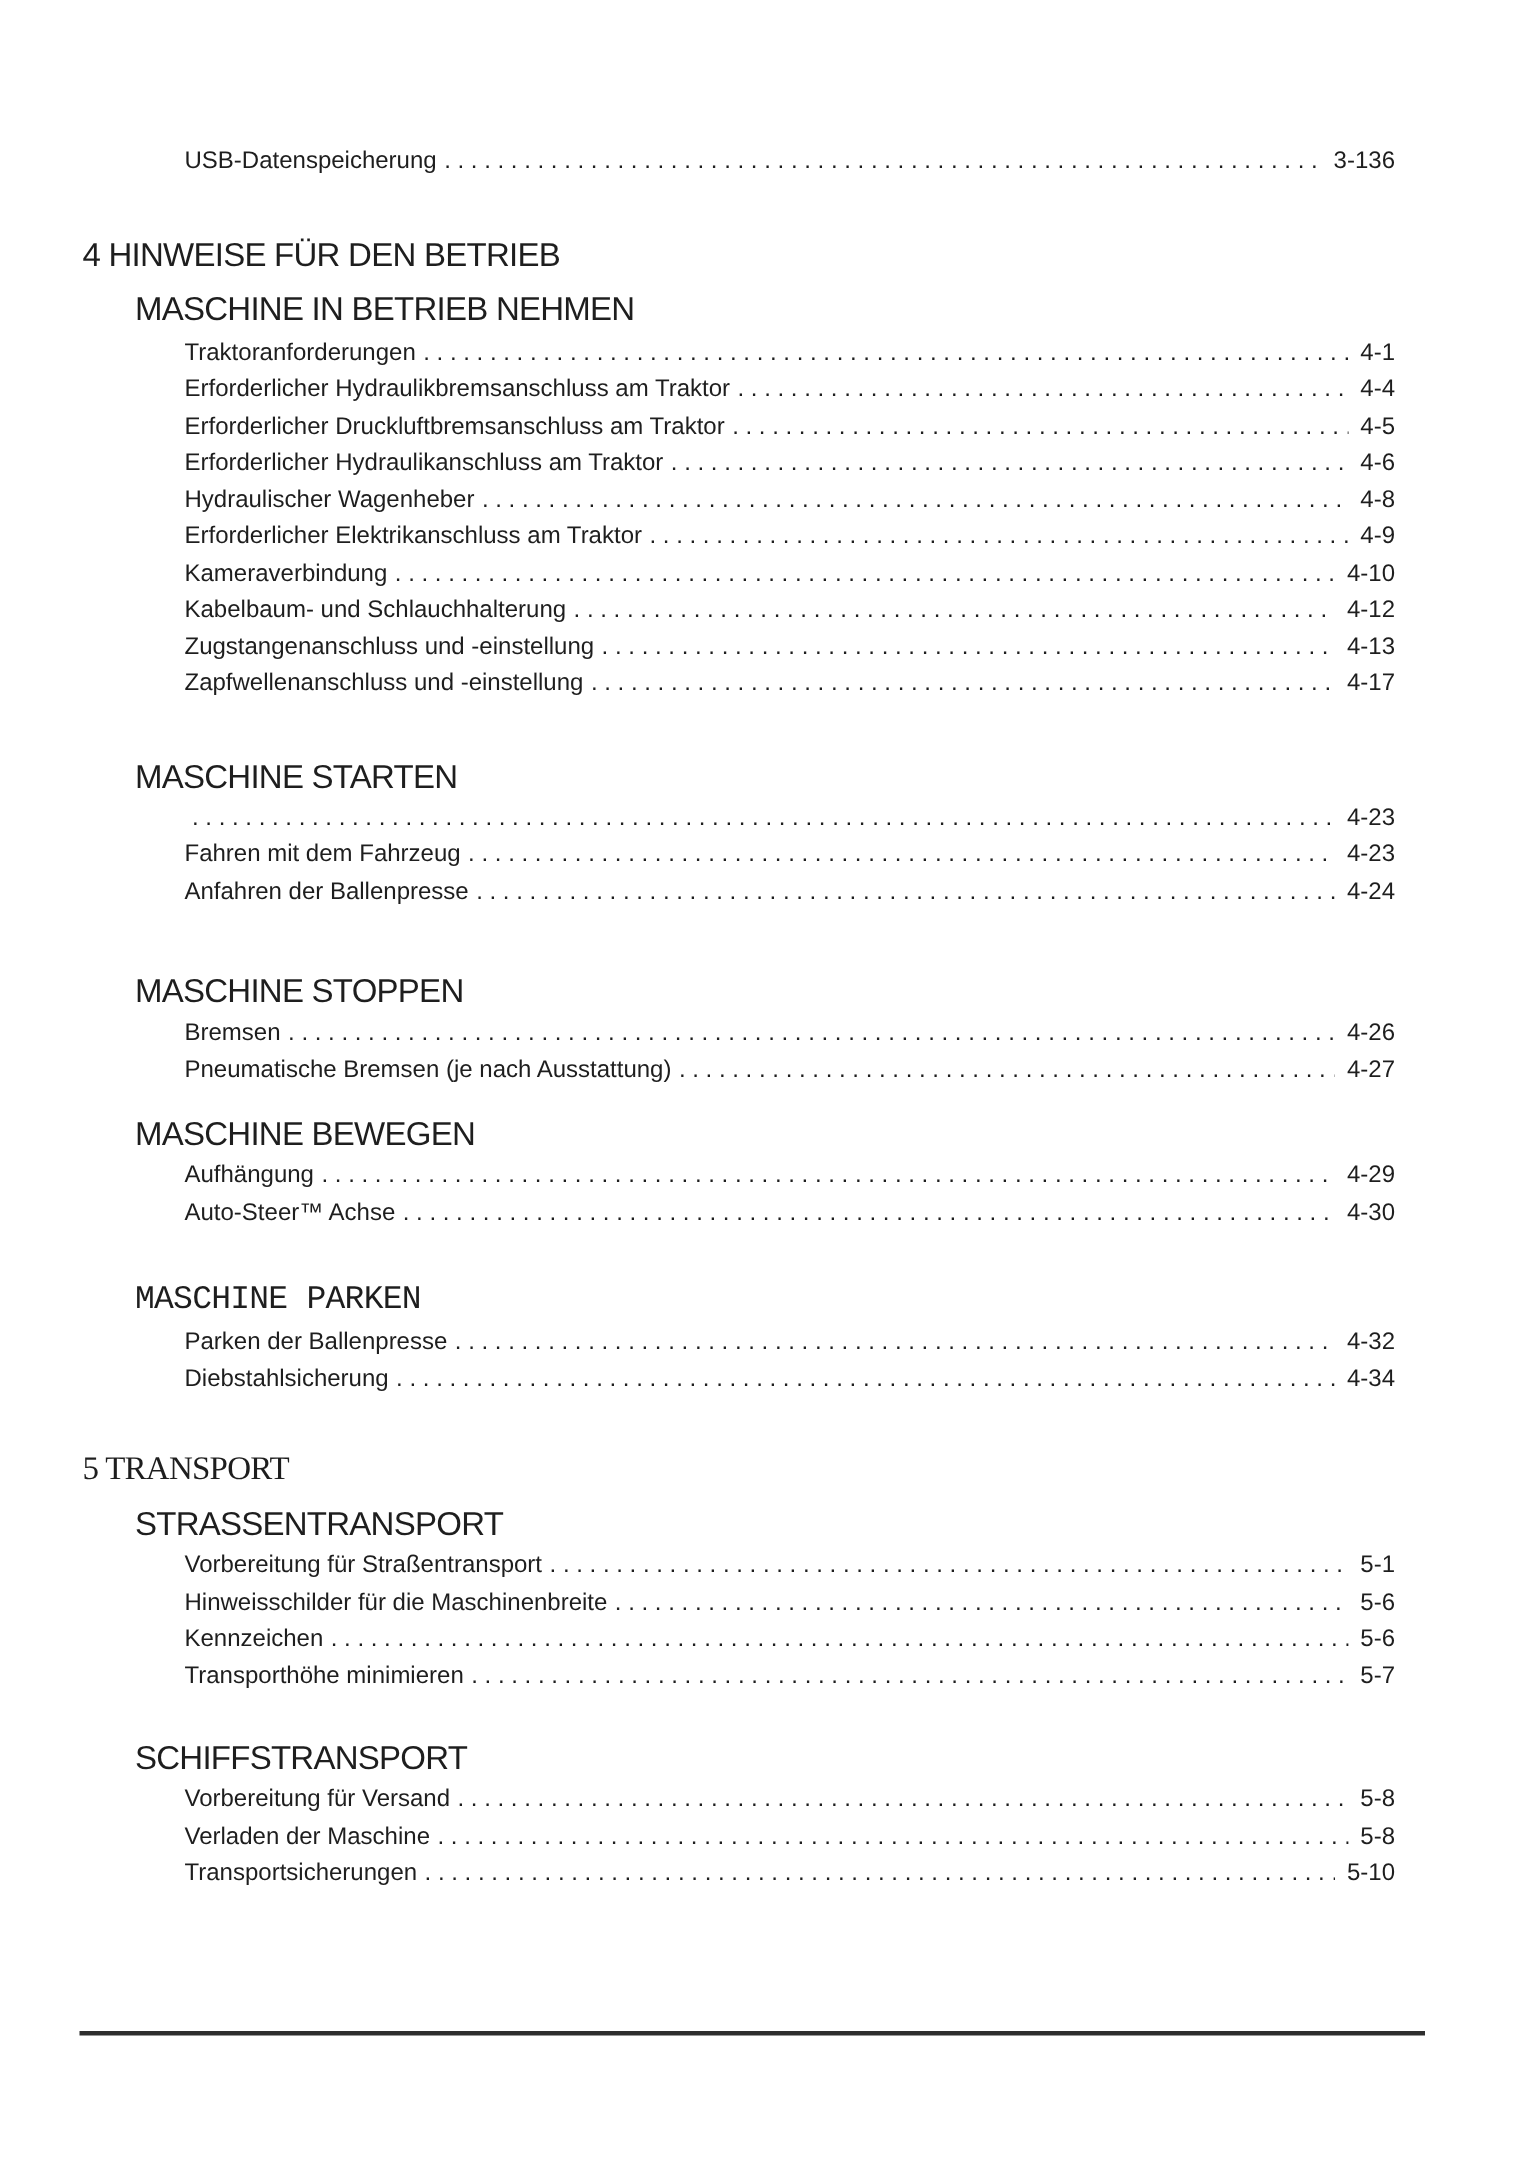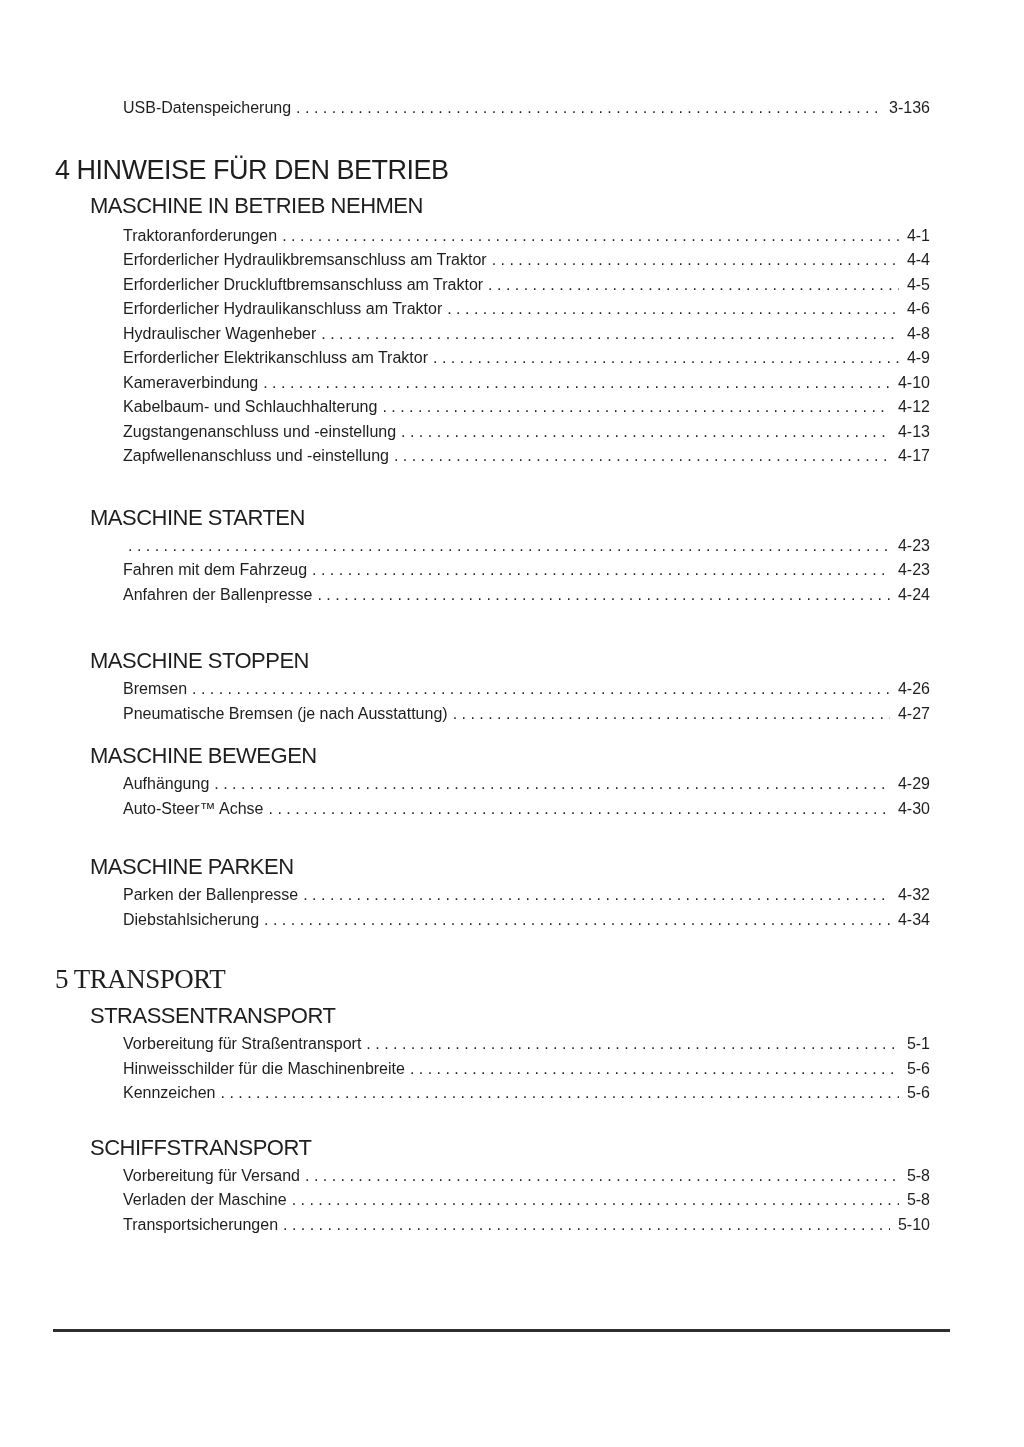--- a/index.html
+++ b/index.html
@@ -10,21 +10,21 @@
     overflow: hidden;
   }
   .page {
     position: relative;
     width: 1024px; height: 1447px;
     box-sizing: border-box;
     padding: 96px 94px 0 55px;
   }
   
   .h-chapter {
-    font-size: 27px; line-height: 32px;
+    font-size: 22px; line-height: 32px;
     font-weight: 400; letter-spacing: -0.5px;
     white-space: nowrap;
   }
   
   .h-section {
     font-size: 22px; line-height: 32px;
     font-weight: 400; letter-spacing: -0.5px;
     margin-left: 35px;
     white-space: nowrap;
   }
@@ -47,21 +47,21 @@
   }
   .row .pg { flex: 0 0 auto; text-align: right; }
 
   
   .mt-chapter4   { margin-top: 33px; }
   .mt-sec-first  { margin-top: 4px; }
   .mt-list-first { margin-top: 2px; }
   .mt-sec-33 { margin-top: 33px; }
   .mt-sec-38 { margin-top: 38px; }
   .mt-sec-29 { margin-top: 14px; }
-  .mt-sec-30 { margin-top: 30px; }
+  .mt-sec-30 { margin-top: 30px; font-family: Liberation Mono, monospace; }
   .mt-chapter5 { margin-top: 31px; font-family: Liberation Serif, serif; }
   .mt-sec-5  { margin-top: 5px; }
   .mt-sec-26 { margin-top: 26px; }
 
   .footer-rule {
     border: none;
     border-top: 3px solid #2e2e2e;
     width: 897px;
     margin: 92px 0 0 -2px;
   }
@@ -207,20 +207,25 @@
     <div class="row">
       <span class="lbl">Hinweisschilder für die Maschinenbreite</span>
         <span class="dots"></span>
         <span class="pg">5-6</span>
     </div>
     <div class="row">
       <span class="lbl">Kennzeichen</span>
         <span class="dots"></span>
         <span class="pg">5-6</span>
     </div>
+    <div class="row">
+      <span class="lbl">Transporthöhe minimieren</span>
+        <span class="dots"></span>
+        <span class="pg">5-7</span>
+    </div>
   </div>
 
   <div class="h-section mt-sec-26">SCHIFFSTRANSPORT</div>
   <div class="entries">
     <div class="row">
       <span class="lbl">Vorbereitung für Versand</span>
         <span class="dots"></span>
         <span class="pg">5-8</span>
     </div>
     <div class="row">

